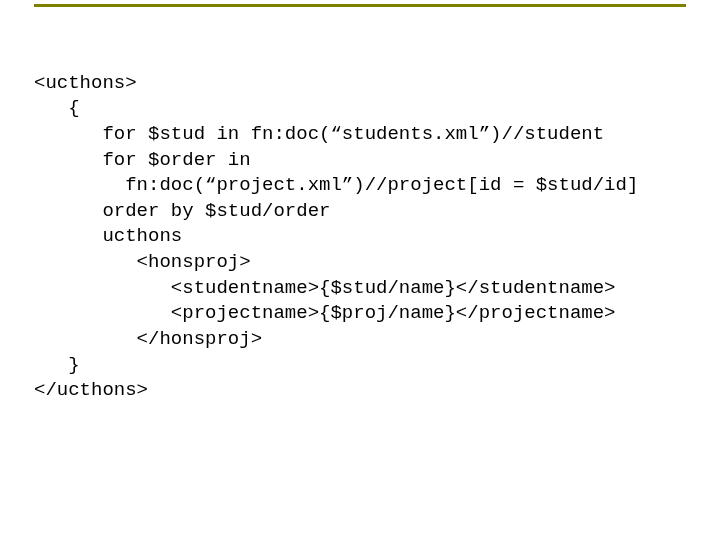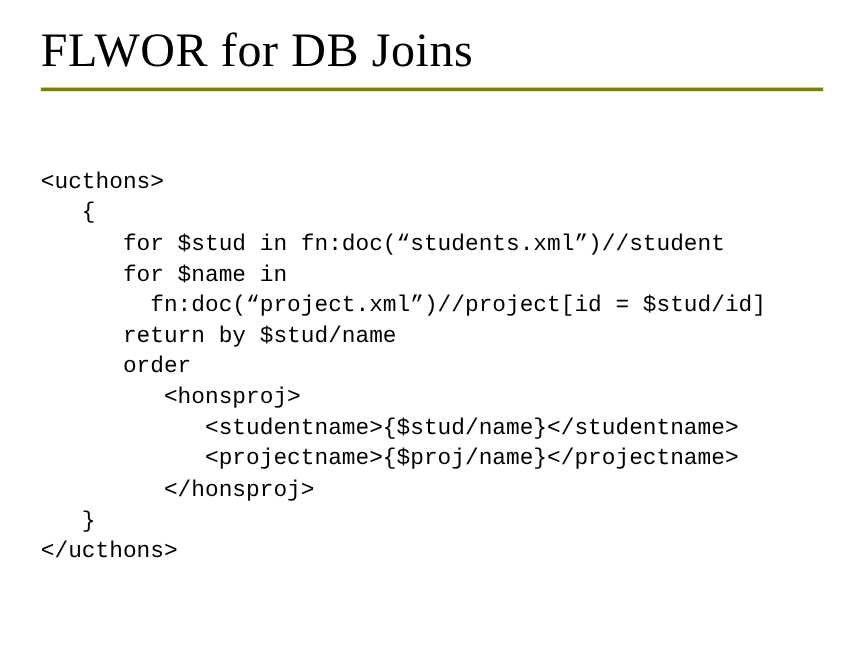--- a/index.html
+++ b/index.html
@@ -38,33 +38,30 @@
     line-height: 1.35;
     white-space: pre;
     padding: 38px 0 0 34px;
     color: #000000;
   }
 </style>
 </head>
 <body>
 
 <div class="slide">
-  <div class="title-wrap">
-    <h1 class="title">FLWOR for DB Joins</h1>
-  </div>
   <div class="rule"></div>
 
   <div class="code">
 <span>&lt;ucthons&gt;</span>
 <span>   {</span>
 <span>      for $stud in fn:doc(“students.xml”)//student</span>
-<span>      for $name in</span>
+<span>      for $order in</span>
 <span>        fn:doc(“project.xml”)//project[id = $stud/id]</span>
-<span>      return by $stud/name</span>
-<span>      order</span>
+<span>      order by $stud/order</span>
+<span>      ucthons</span>
 <span>         &lt;honsproj&gt;</span>
 <span>            &lt;studentname&gt;{$stud/name}&lt;/studentname&gt;</span>
 <span>            &lt;projectname&gt;{$proj/name}&lt;/projectname&gt;</span>
 <span>         &lt;/honsproj&gt;</span>
 <span>   }</span>
 <span>&lt;/ucthons&gt;</span>
   </div>
 </div>
 
 </body></html>

